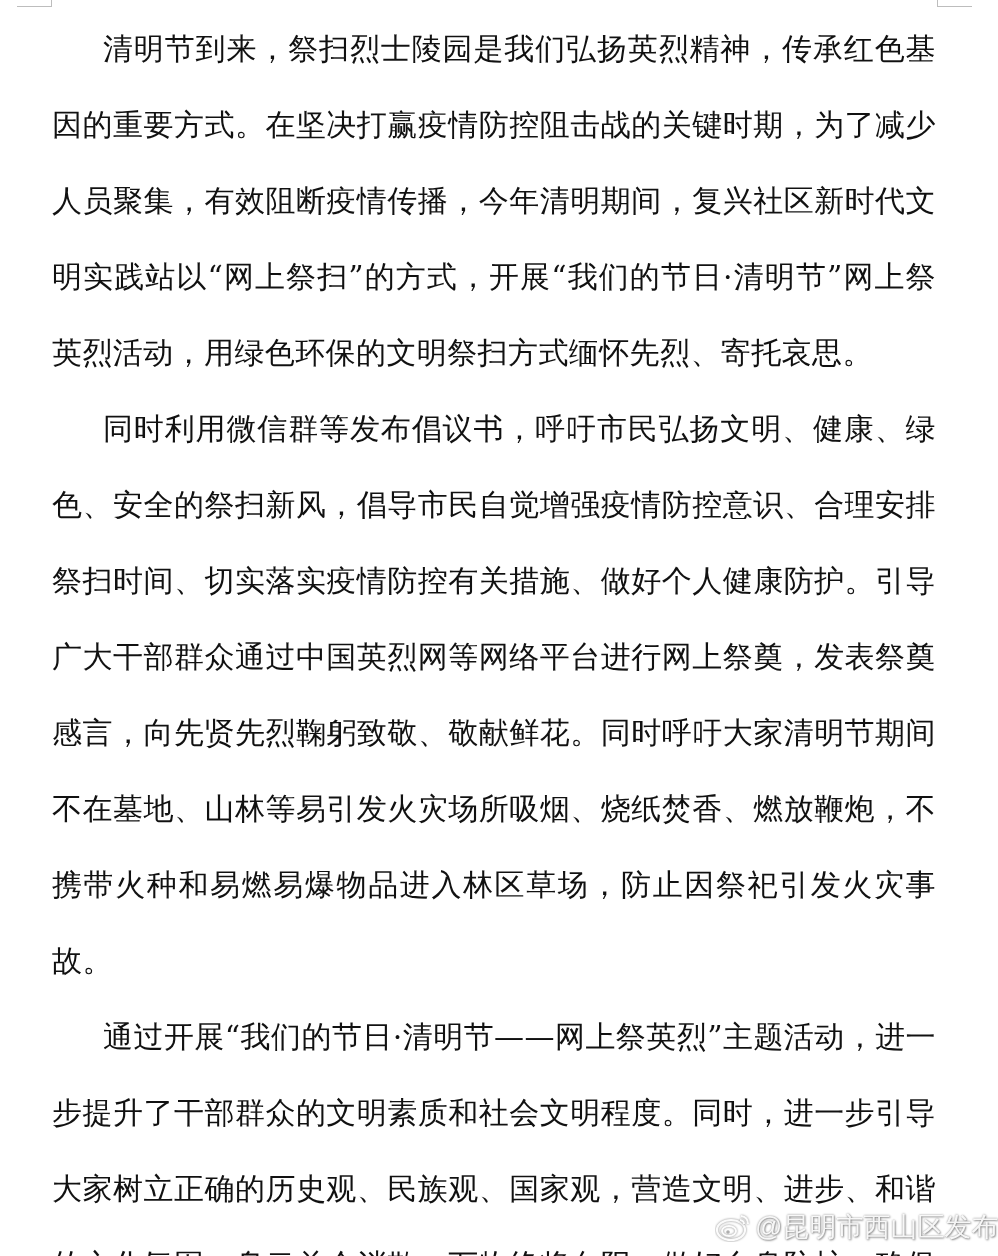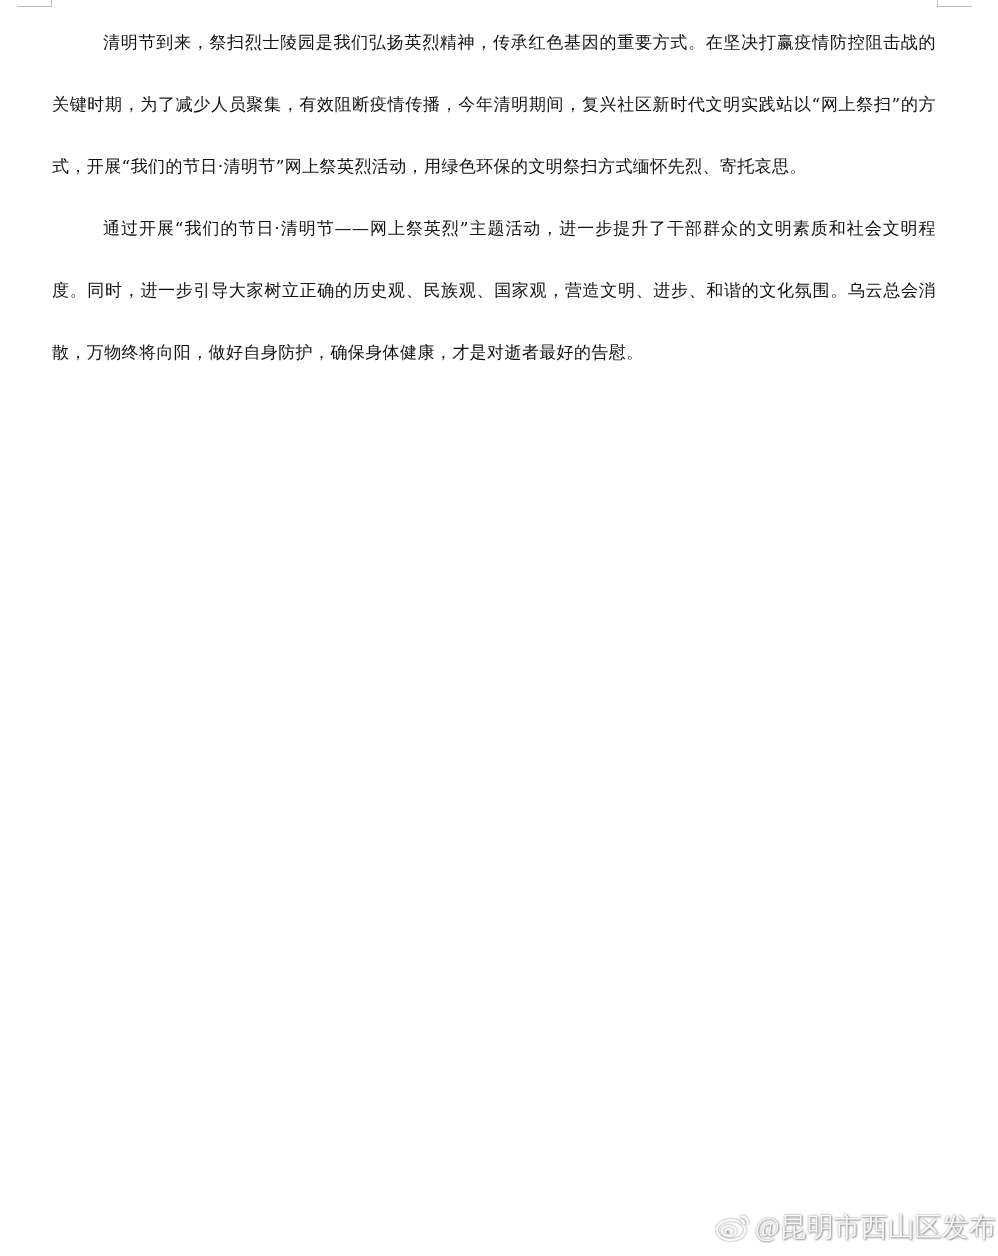--- a/index.html
+++ b/index.html
@@ -26,56 +26,57 @@
   .crop-mark.right { left: 937px; border-left: 1px solid #bdbdbd; }
 
   .page {
     position: absolute;
     left: 52px;
     top: 11px;
     width: 884px;
   }
   .para {
     margin: 0;
-    font-size: 17px;
-    line-height: 62px;
+    font-size: 30px;
+    line-height: 76px;
     text-indent: 51px;
     text-align: justify;
     text-align-last: left;
     letter-spacing: 0.4px;
     word-break: break-all;
   }
   .watermark {
     position: absolute;
     left: 715px;
     top: 1207px;
     height: 40px;
     display: flex;
     align-items: center;
     gap: 4px;
     color: rgba(255,255,255,0.92);
-    font-family: Liberation Serif, serif;
+    font-family: Liberation Sans, sans-serif;
     font-size: 27px;
     text-shadow: 0 0 2px rgba(0,0,0,0.45), 1px 1px 2px rgba(0,0,0,0.35);
     white-space: nowrap;
   }
   .wb-logo {
     width: 36px;
     height: 30px;
     display: inline-block;
   }
 </style>
 </head>
 <body>
 
 <div class="crop-mark left"></div>
 <div class="crop-mark right"></div>
 
 <div class="page">
   <p class="para">清明节到来，祭扫烈士陵园是我们弘扬英烈精神，传承红色基因的重要方式。在坚决打赢疫情防控阻击战的关键时期，为了减少人员聚集，有效阻断疫情传播，今年清明期间，复兴社区新时代文明实践站以“网上祭扫”的方式，开展“我们的节日·清明节”网上祭英烈活动，用绿色环保的文明祭扫方式缅怀先烈、寄托哀思。</p>
+  <p class="para">同时利用微信群等发布倡议书，呼吁市民弘扬文明、健康、绿色、安全的祭扫新风，倡导市民自觉增强疫情防控意识、合理安排祭扫时间、切实落实疫情防控有关措施、做好个人健康防护。引导广大干部群众通过中国英烈网等网络平台进行网上祭奠，发表祭奠感言，向先贤先烈鞠躬致敬、敬献鲜花。同时呼吁大家清明节期间不在墓地、山林等易引发火灾场所吸烟、烧纸焚香、燃放鞭炮，不携带火种和易燃易爆物品进入林区草场，防止因祭祀引发火灾事故。</p>
   <p class="para">通过开展“我们的节日·清明节——网上祭英烈”主题活动，进一步提升了干部群众的文明素质和社会文明程度。同时，进一步引导大家树立正确的历史观、民族观、国家观，营造文明、进步、和谐的文化氛围。乌云总会消散，万物终将向阳，做好自身防护，确保身体健康，才是对逝者最好的告慰。</p>
 </div>
 
 <div class="watermark">
   <span class="wb-logo">
     <svg width="36" height="30" viewBox="0 0 36 30">
       <ellipse cx="16" cy="18" rx="14" ry="10" fill="none" stroke="rgba(255,255,255,0.95)" stroke-width="2.2" style="filter:drop-shadow(0 0 1px rgba(0,0,0,0.5))"></ellipse>
       <ellipse cx="14" cy="19" rx="7" ry="5" fill="none" stroke="rgba(255,255,255,0.95)" stroke-width="2" style="filter:drop-shadow(0 0 1px rgba(0,0,0,0.5))"></ellipse>
       <circle cx="13" cy="20" r="1.8" fill="rgba(120,120,120,0.6)"></circle>
       <path d="M26 4 Q33 5 33 12" fill="none" stroke="rgba(255,255,255,0.95)" stroke-width="2" style="filter:drop-shadow(0 0 1px rgba(0,0,0,0.5))"></path>

